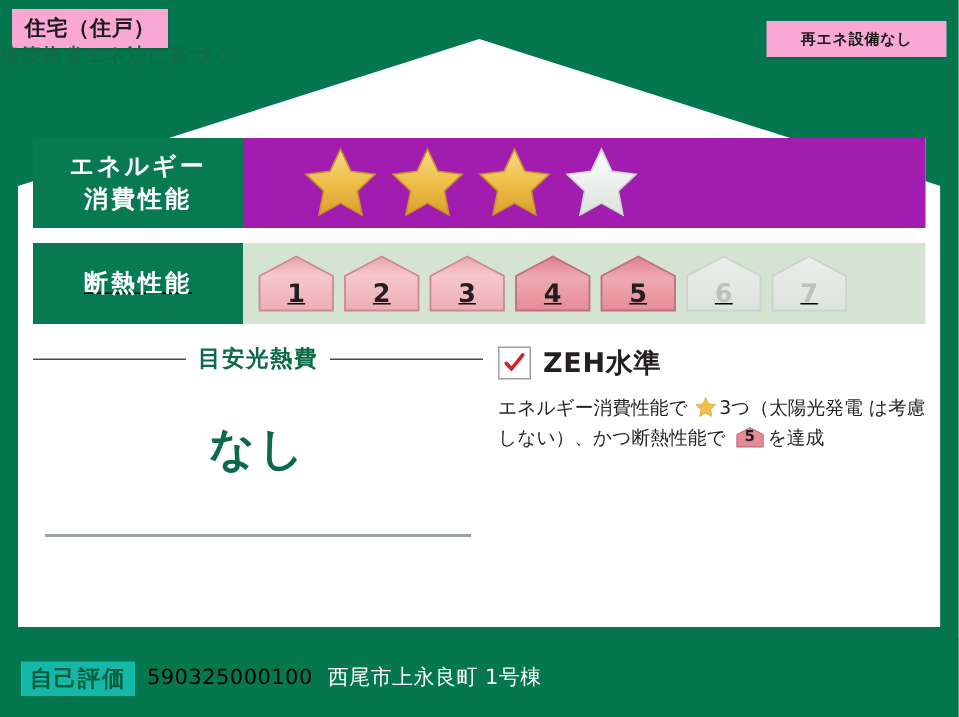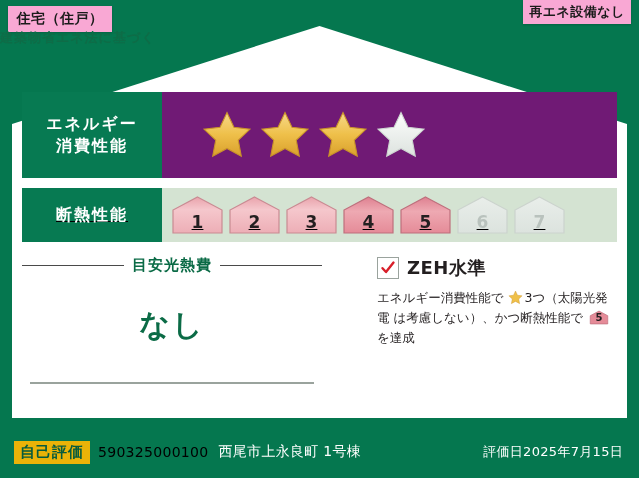--- a/index.html
+++ b/index.html
@@ -12,21 +12,21 @@
   .label-root{position:relative;width:639px;height:478px;background:#05774F;}
 
   
   .tag{
     position:absolute;background:#f9a8d4;color:#1b1b1b;
     font-size:14px;font-weight:700;letter-spacing:.5px;
     display:flex;align-items:center;justify-content:center;
     box-shadow:0 1px 2px rgba(0,0,0,.18);
   }
   .tag-left{left:8px;top:6px;width:104px;height:26px;}
-  .tag-right{right:8px;top:0;width:108px;height:24px;font-size:13px;}
+  .tag-right{right:8px;top:14px;width:120px;height:24px;font-size:10px;}
 
   
   .house-frame{
     position:absolute;left:12px;top:26px;width:615px;height:392px;
     background:#ffffff;
     clip-path:polygon(0% 25%, 50% 0%, 100% 25%, 100% 100%, 0% 100%);
   }
   
   .roof-title{
     position:absolute;left:0;top:30px;width:639px;height:62px;
@@ -36,21 +36,21 @@
   .roof-main{font-size:25px;font-weight:700;letter-spacing:1px;line-height:30px;color:#0b6b46;margin-top:2px;}
 
   
   .card{
     position:absolute;left:22px;top:92px;width:595px;height:318px;
     background:#ffffff;
   }
 
   
   .row{display:flex;align-items:stretch;}
-  .row-energy{height:86px;background:#701a75;}
+  .row-energy{height:60px;background:#a21caf;}
   .row-insul{height:54px;background:#D4E3D2;margin-top:10px;text-decoration:underline;}
 
   .row-label{
     width:140px;min-width:140px;background:#077A52;color:#ffffff;
     display:flex;flex-direction:column;align-items:center;justify-content:center;
     font-size:16px;font-weight:700;line-height:22px;letter-spacing:2px;
   }
   .row-body{flex:1;display:flex;align-items:center;}
 
   
@@ -58,21 +58,21 @@
   .star{width:54px;height:52px;display:block;}
 
   
   .badges{display:flex;align-items:center;gap:2px;margin-left:8px;}
   .badge{position:relative;width:55px;height:42px;display:flex;align-items:flex-end;justify-content:center;}
   .badge svg{position:absolute;left:0;top:0;}
   .badge span{position:relative;z-index:2;font-size:17px;font-weight:700;color:#231f20;padding-bottom:4px;}
   .badge.off span{color:#b9c2bd;}
 
   
-  .lower{display:flex;margin-top:8px;height:160px;gap:45px;}
+  .lower{display:flex;margin-top:8px;height:160px;}
   .lower-left{width:300px;}
   .lower-right{flex:1;padding-left:10px;}
 
   .cost-head{display:flex;align-items:center;justify-content:center;margin-top:6px;}
   .cost-head .rule{flex:1;height:1px;background:#4a4a4a;}
   .cost-head .txt{font-size:15px;font-weight:700;color:#0b6b46;padding:0 8px;letter-spacing:1px;}
   .cost-value{text-align:center;font-size:30px;font-weight:700;color:#0b6b46;margin-top:30px;letter-spacing:2px;}
   .cost-rule-bottom{height:2px;background:#9aa39d;margin:36px 8px 0 8px;}
 
   .zeh-head{display:flex;align-items:center;gap:8px;margin-top:6px;}
@@ -93,21 +93,21 @@
     font-size:10px;font-weight:700;color:#231f20;z-index:2;
   }
 
   
   .footer{
     position:absolute;left:0;bottom:0;width:639px;height:52px;background:#05774F;
     display:flex;align-items:center;
   }
   .footer-left{display:flex;align-items:center;margin-left:14px;}
   .self-tag{
-    background:#eab308;color:#065c3e;font-size:15px;font-weight:700;
+    background:#14b8a6;color:#065c3e;font-size:15px;font-weight:700;
     padding:2px 6px;letter-spacing:1px;
   }
   .footer-id{color:#000000;font-size:14px;margin-left:8px;letter-spacing:.3px;}
   .footer-addr{color:#ffffff;font-size:14px;margin-left:10px;letter-spacing:.3px;}
   .footer-right{margin-left:auto;margin-right:16px;color:#ffffff;font-size:13px;letter-spacing:.3px;}
 </style>
 </head>
 <body>
 
 <div class="label-root">
@@ -281,16 +281,15 @@
 
     </div>
   </div>
 
   <div class="footer">
     <div class="footer-left">
       <div class="self-tag">自己評価</div>
       <div class="footer-id">590325000100</div>
       <div class="footer-addr">西尾市上永良町 1号棟</div>
     </div>
-    <div class="footer-right">評価日2025年7月15日</div>
   </div>
 
 </div>
 
 </body></html>

